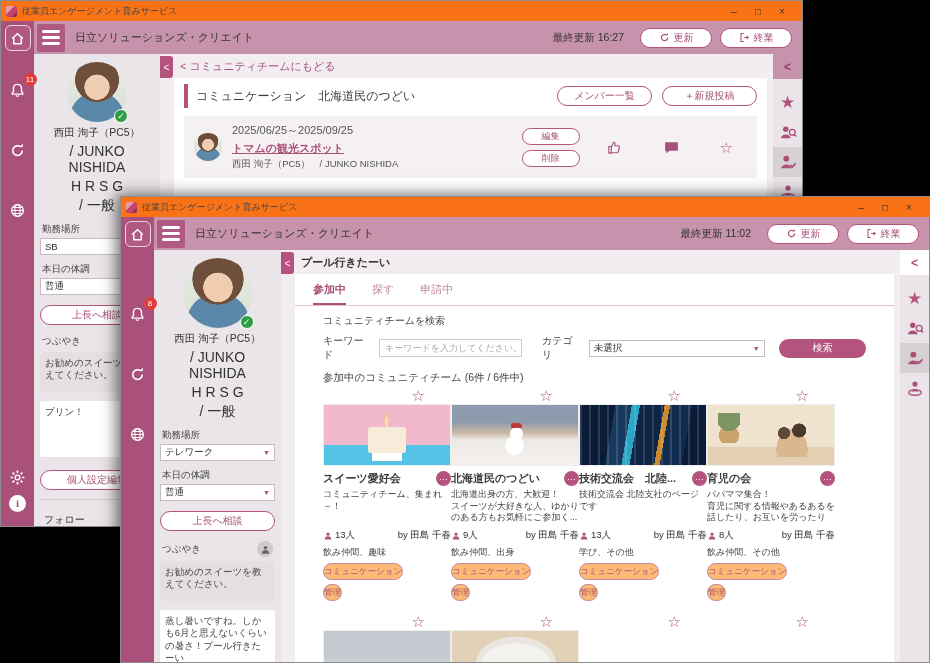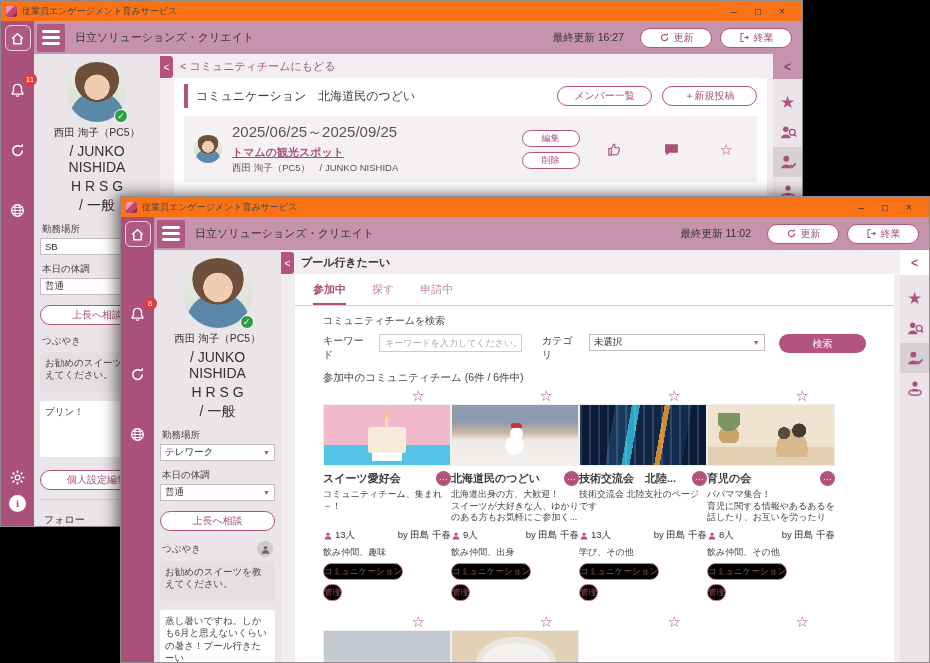--- a/index.html
+++ b/index.html
@@ -100,21 +100,21 @@
   .backlink { color:#a9517a; }
   .panel { flex:1; background:#fff; margin:0 6px 0 14px; padding:6px 10px; overflow:hidden; }
   .section-hd { display:flex; align-items:center; border-left:4px solid #b3537e;
     padding-left:8px; height:24px; }
   .section-hd .t { font-size:12px; color:#3c3c3c; flex:1; }
   .section-hd .pill { margin-left:10px; min-width:95px; }
   .post { display:flex; align-items:center; padding:7px 10px; margin-top:8px; min-height:52px; }
   .post.odd { background:#f5f1f3; }
   .post .avatar { width:28px; height:28px; margin-right:10px; }
   .post-mid { flex:1; min-width:0; }
-  .post-date { font-size:15px; color:#555; }
+  .post-date { font-size:11px; color:#555; }
   .post-title { font-size:11px; font-weight:bold; color:#a9517a;
     text-decoration:underline; margin:2px 0; display:inline-block; }
   .post-author { font-size:9.5px; color:#555; }
   .post-btns { display:flex; flex-direction:column; gap:5px; margin-right:26px; }
   .post-btns .pill { height:17px; font-size:9px; min-width:58px; padding:0 8px; }
   .post-icons { display:flex; align-items:center; gap:40px; margin-right:14px; color:#a9517a; }
   .post-icons svg { width:17px; height:17px; }
   .star-o::before { content:"\2606"; }
   .star-s::before { content:"\2605"; }
   .star { color:#b3537e; font-size:15px; line-height:1; }
@@ -132,21 +132,21 @@
   .rrail-item svg { width:18px; height:18px; }
   .rrail-item .star { font-size:17px; }
 
   
   .pg-title { font-size:11px; color:#333; font-weight:bold; }
   .tabs { display:flex; gap:26px; padding:8px 18px 0; border-bottom:1px solid #e8c3d4;
     background:#fff; margin:0 6px 0 14px; flex:none; }
   .tab { font-size:11px; color:#c286a3; padding-bottom:6px; }
   .tab.active { color:#a9517a; font-weight:bold; border-bottom:2px solid #a9517a; }
   .search-area { padding:8px 18px 0; font-size:10px; color:#444; }
-  .form-row { display:flex; gap:8px; margin-top:6px; }
+  .form-row { display:flex; align-items:center; gap:8px; margin-top:6px; }
   .kw-input { width:150px; height:18px; border:1px solid #ccc; font-size:9px;
     padding:0 5px; color:#333; font-family:inherit; }
   .kw-input::placeholder { color:#aaa; }
   .cat-select { width:185px; }
   .search-btn { background:#b3537e; color:#fff; border:none; border-radius:10px;
     height:19px; width:92px; font-size:10px; margin-left:6px; }
   .results-lbl { margin-top:9px; font-size:10.5px; color:#444; }
   .cards { display:grid; grid-template-columns:repeat(4,128px); column-gap:0;
     padding:2px 18px 0; }
   .card-star { height:17px; text-align:right; padding-right:26px; }
@@ -158,21 +158,21 @@
     color:#fff; font-size:9px; line-height:13px; text-align:center; flex:none; }
   .more-btn::before { content:"\2026"; }
   .card-desc { font-size:9px; color:#444; line-height:1.3; height:36px;
     overflow:hidden; margin-top:3px; white-space:pre-line; }
   .card-meta { display:flex; align-items:center; font-size:9.5px; color:#333; margin-top:4px; }
   .card-meta svg { width:10px; height:10px; color:#b3537e; margin-right:2px; }
   .card-meta .by { margin-left:auto; }
   .card-tags { font-size:9px; color:#444; margin-top:4px; }
   .card-pill { display:block; text-align:center; border:1px solid #c286a3;
     color:#a9517a; border-radius:9px; font-size:8.5px; line-height:15px; height:17px;
-    margin-top:4px; background:#000000; }
+    margin-top:4px; background:#fdba74; }
   .row2 { margin-top:10px; }
   .img-cake { background:linear-gradient(180deg,#f2b9cd 0 67%,#55c3e6 67% 100%); }
   .img-cake::before { content:""; position:absolute; left:44px; top:22px; width:38px;
     height:26px; background:#f6ecd9; border-radius:3px; box-shadow:0 12px 0 -4px #fff; }
   .img-cake::after { content:""; position:absolute; left:61px; top:12px; width:3px;
     height:11px; background:#f0e0b0; box-shadow:0 -4px 3px 0 #f8c76a; }
   .img-snowman { background:linear-gradient(180deg,#8e9aad 0 28%,#cbb7a4 46%,#ece8e4 58%,#f4f2f0 100%); }
   .img-snowman::before { content:""; position:absolute; left:58px; top:22px; width:13px;
     height:13px; background:#fff; border-radius:50%; box-shadow:-2px 12px 0 3px #fff; }
   .img-snowman::after { content:""; position:absolute; left:59px; top:18px; width:11px;

